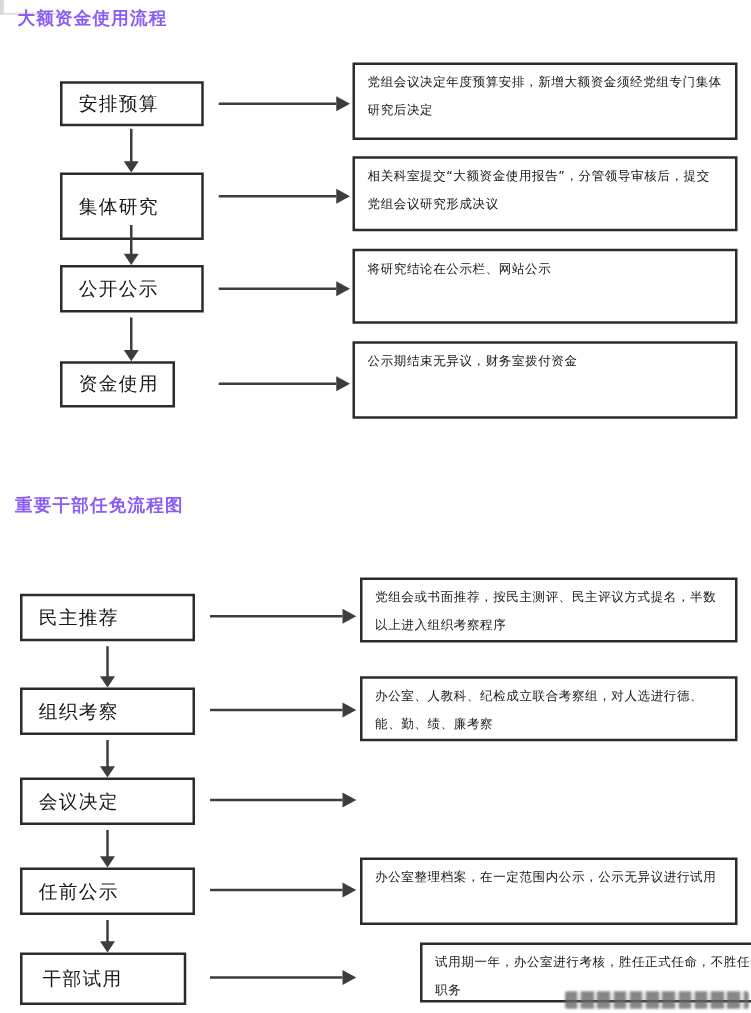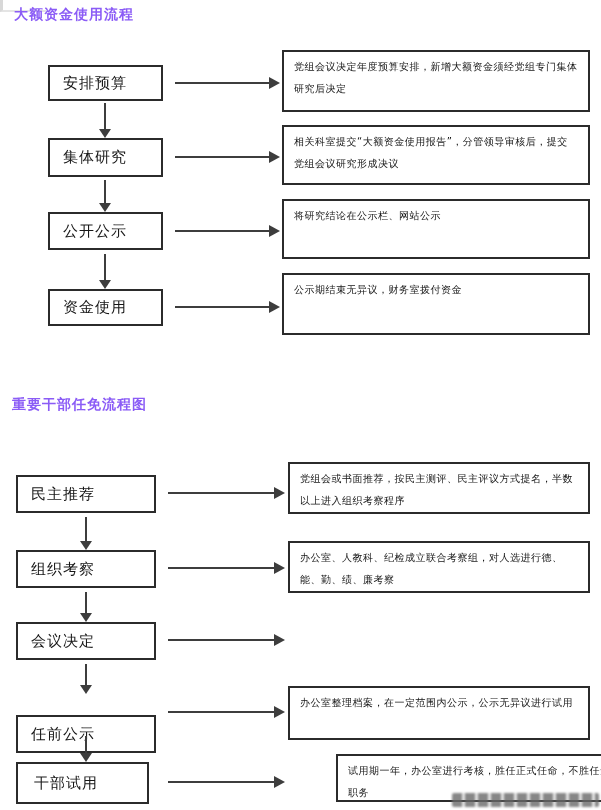--- a/index.html
+++ b/index.html
@@ -47,39 +47,39 @@
 
   <div class="stepbox" style="left:48px;top:65px;width:115px;height:36px;">
     <span>安排预算</span>
   </div>
   <div class="harrow" style="left:175px;top:82px;width:94px;"></div>
   <div class="detailbox" style="left:282px;top:50px;width:308px;height:62px;">
     <span>党组会议决定年度预算安排，新增大额资金须经党组专门集体研究后决定</span>
   </div>
   <div class="varrow" style="left:104px;top:103px;height:27px;"></div>
 
-  <div class="stepbox" style="left:48px;top:138px;width:115px;height:39px;">
+  <div class="stepbox" style="left:48px;top:138px;width:115px;height:54px;">
     <span>集体研究</span>
   </div>
   <div class="harrow" style="left:175px;top:156px;width:94px;"></div>
   <div class="detailbox" style="left:282px;top:125px;width:308px;height:60px;">
     <span>相关科室提交“大额资金使用报告”，分管领导审核后，提交党组会议研究形成决议</span>
   </div>
   <div class="varrow" style="left:104px;top:180px;height:24px;"></div>
 
   <div class="stepbox" style="left:48px;top:212px;width:115px;height:38px;">
     <span>公开公示</span>
   </div>
   <div class="harrow" style="left:175px;top:230px;width:94px;"></div>
   <div class="detailbox" style="left:282px;top:199px;width:308px;height:60px;">
     <span>将研究结论在公示栏、网站公示</span>
   </div>
   <div class="varrow" style="left:104px;top:254px;height:27px;"></div>
 
-  <div class="stepbox" style="left:48px;top:289px;width:115px;height:37px;">
+  <div class="stepbox" style="left:48px;top:289px;width:92px;height:37px;">
     <span>资金使用</span>
   </div>
   <div class="harrow" style="left:175px;top:306px;width:94px;"></div>
   <div class="detailbox" style="left:282px;top:273px;width:308px;height:62px;">
     <span>公示期结束无异议，财务室拨付资金</span>
   </div>
 
   <div class="title" style="left:12px;top:396px;">重要干部任免流程图</div>
 
   <div class="stepbox" style="left:16px;top:475px;width:140px;height:38px;">
@@ -99,21 +99,21 @@
     <span>办公室、人教科、纪检成立联合考察组，对人选进行德、能、勤、绩、廉考察</span>
   </div>
   <div class="varrow" style="left:85px;top:592px;height:22px;"></div>
 
   <div class="stepbox" style="left:16px;top:622px;width:140px;height:38px;">
     <span>会议决定</span>
   </div>
   <div class="harrow" style="left:168px;top:639px;width:106px;"></div>
   <div class="varrow" style="left:85px;top:664px;height:22px;"></div>
 
-  <div class="stepbox" style="left:16px;top:694px;width:140px;height:38px;margin-top:21px;">
+  <div class="stepbox" style="left:16px;top:694px;width:140px;height:38px;">
     <span>任前公示</span>
   </div>
   <div class="harrow" style="left:168px;top:711px;width:106px;"></div>
   <div class="detailbox" style="left:288px;top:686px;width:302px;height:54px;">
     <span>办公室整理档案，在一定范围内公示，公示无异议进行试用</span>
   </div>
   <div class="varrow" style="left:85px;top:736px;height:18px;"></div>
 
   <div class="stepbox" style="left:16px;top:762px;width:133px;height:42px;padding-left:16px;">
     <span>干部试用</span>

